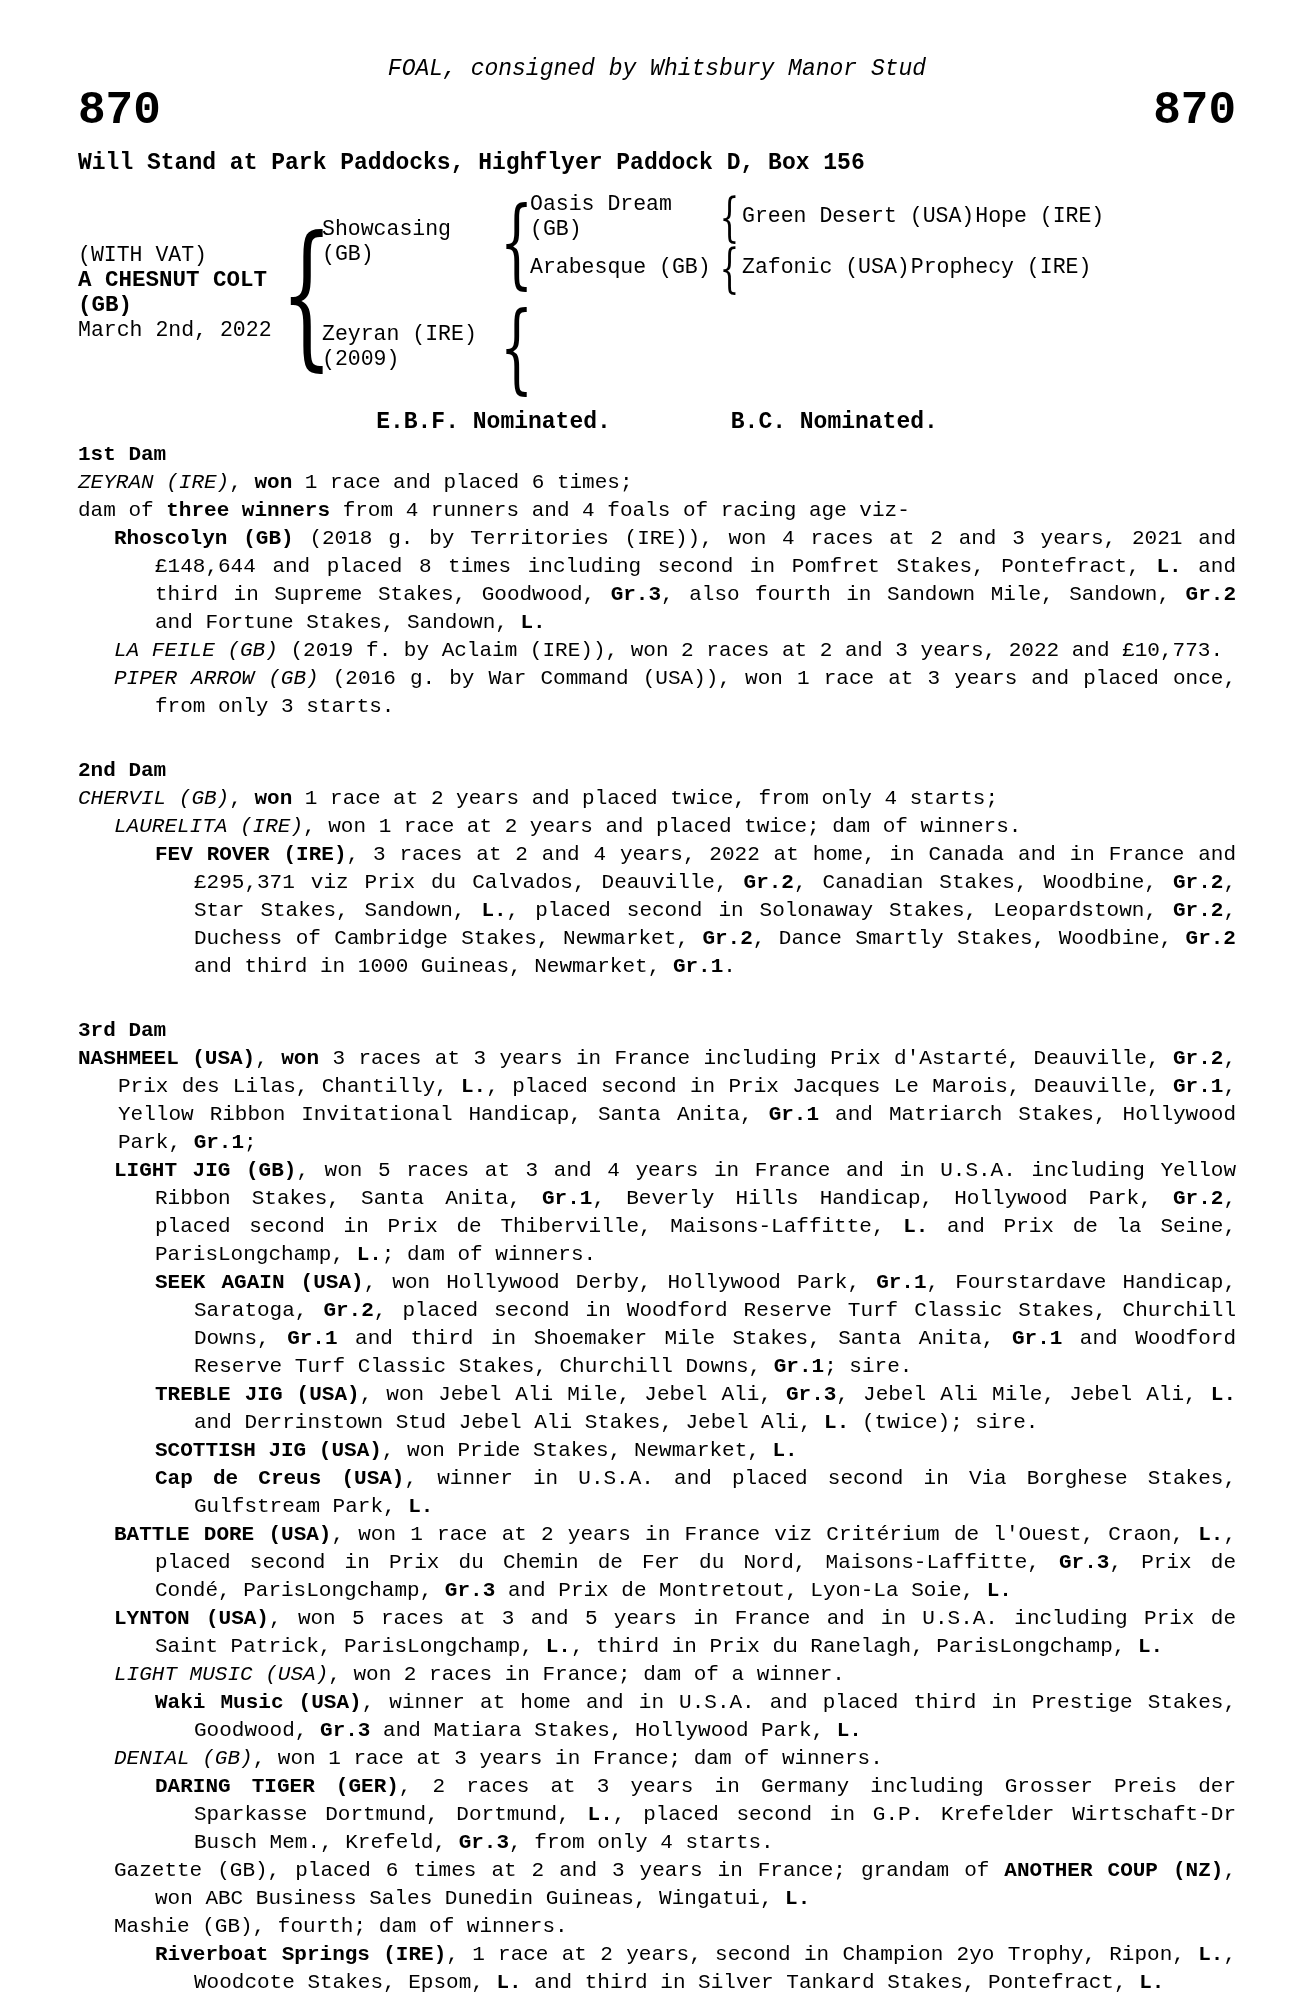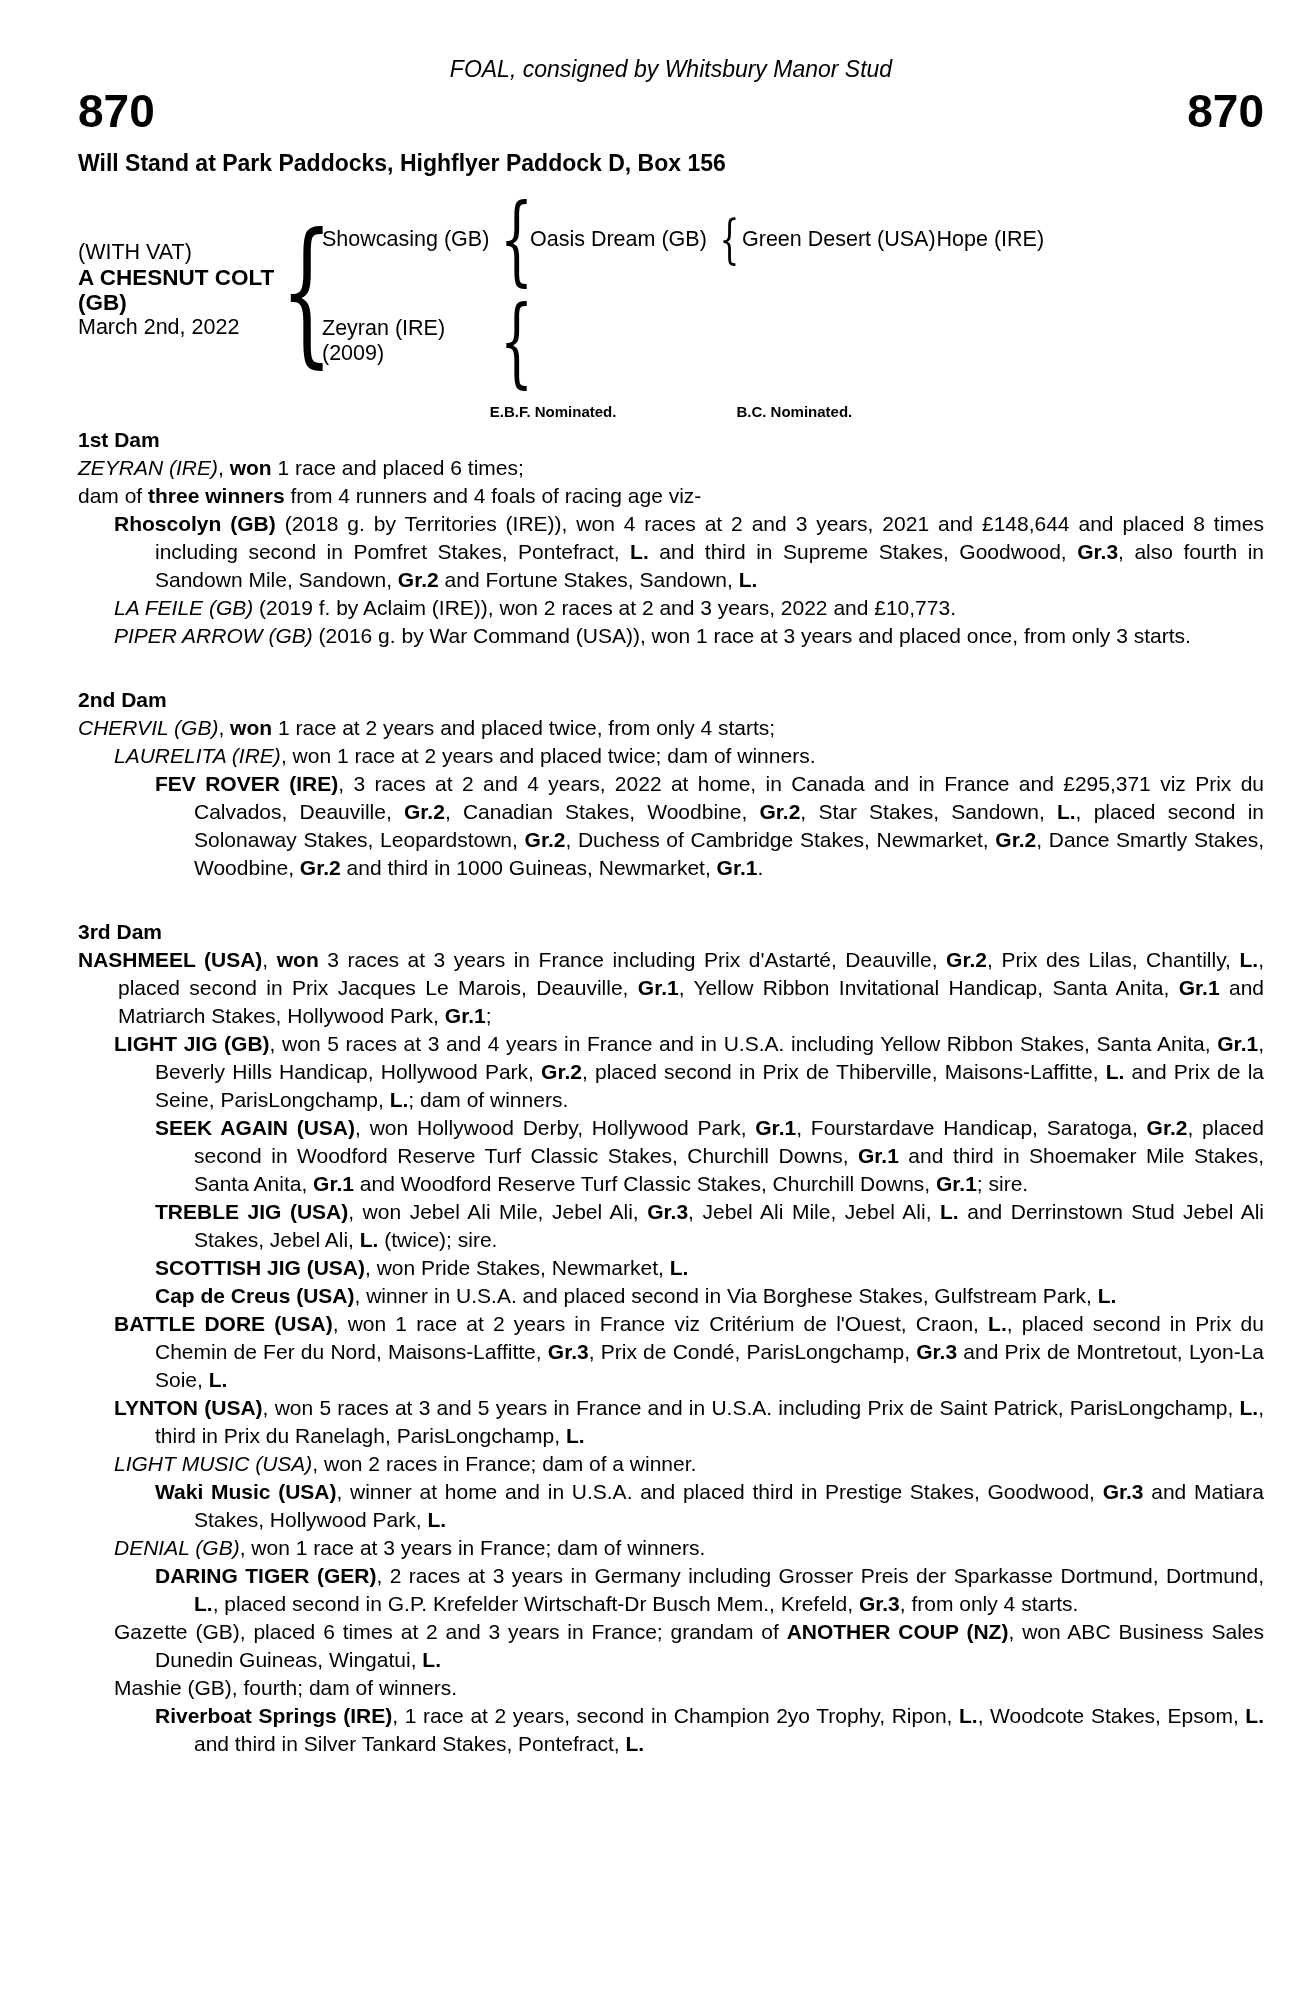--- a/index.html
+++ b/index.html
@@ -1,19 +1,19 @@
 <!DOCTYPE html>
 <html><head>
 <meta charset="utf-8">
 <style>
   html,body{margin:0;padding:0;background:#e8e8e8;}
   .page{
     width:1314px;height:2000px;background:#ffffff;color:#000;
-    font-family:Liberation Sans, sans-serif;
-    box-sizing:border-box;padding:56px 50px 0 78px;position:relative;
+    font-family:Liberation Mono, monospace;
+    box-sizing:border-box;padding:56px 78px 0 78px;position:relative;
     margin:0 auto;overflow:hidden;
   }
   .consign{text-align:center;font-style:italic;font-size:23px;line-height:1.2;}
   .lot-row{display:flex;justify-content:space-between;align-items:flex-end;margin-top:4px;}
   .lot{font-weight:bold;font-size:46px;line-height:1;}
   .stand{font-weight:bold;font-size:23px;margin-top:16px;line-height:1.2;}
 
   
   .ped{display:flex;align-items:center;margin-top:14px;font-size:21.5px;line-height:25px;}
   .ped-info{width:214px;flex:0 0 auto;}
@@ -29,21 +29,21 @@
   .brace-quad::before{font-size:52px;transform:scaleX(.6);}
   .halves{display:flex;flex-direction:column;gap:6px;}
   .half{display:flex;align-items:center;}
   .g1name{width:182px;flex:0 0 auto;}
   .quads{display:flex;flex-direction:column;}
   .quad{display:flex;align-items:center;height:51px;}
   .g2name{width:188px;flex:0 0 auto;}
   .g3col{display:flex;justify-content:center;gap:1px;}
 
   .noms{display:flex;justify-content:center;gap:120px;font-weight:bold;
-        font-size:15px;margin-top:14px;}
+        font-size:23px;margin-top:14px;}
 
   
   .sections{margin-top:6px;font-size:21px;line-height:28px;}
   .sec-heading{font-weight:bold;}
   .sections .sec-heading:not(:first-child){margin-top:36px;}
   .para{margin:0;text-align:justify;}
   .ind-0{}
   .ind-0h{padding-left:40px;text-indent:-40px;}
   .ind-1{padding-left:77px;text-indent:-41px;}
   .ind-2{padding-left:116px;text-indent:-39px;}
@@ -77,20 +77,28 @@
       <div class="half">
         <div class="g1name">Showcasing (GB)</div>
         <div class="brace brace-half"></div>
         <div class="quads">
           <div class="quad">
             <div class="g2name">Oasis Dream (GB)</div>
             <div class="brace brace-quad"></div>
             <div class="g3col">
               <div>Green Desert (USA)</div>
               <div>Hope (IRE)</div>
+            </div>
+          </div>
+          <div class="quad">
+            <div class="g2name">Arabesque (GB)</div>
+            <div class="brace brace-quad"></div>
+            <div class="g3col">
+              <div>Zafonic (USA)</div>
+              <div>Prophecy (IRE)</div>
             </div>
           </div>
         </div>
       </div>
 
       <div class="half">
         <div class="g1name">
           <div>Zeyran (IRE)</div>
           <div>(2009)</div>
         </div>

